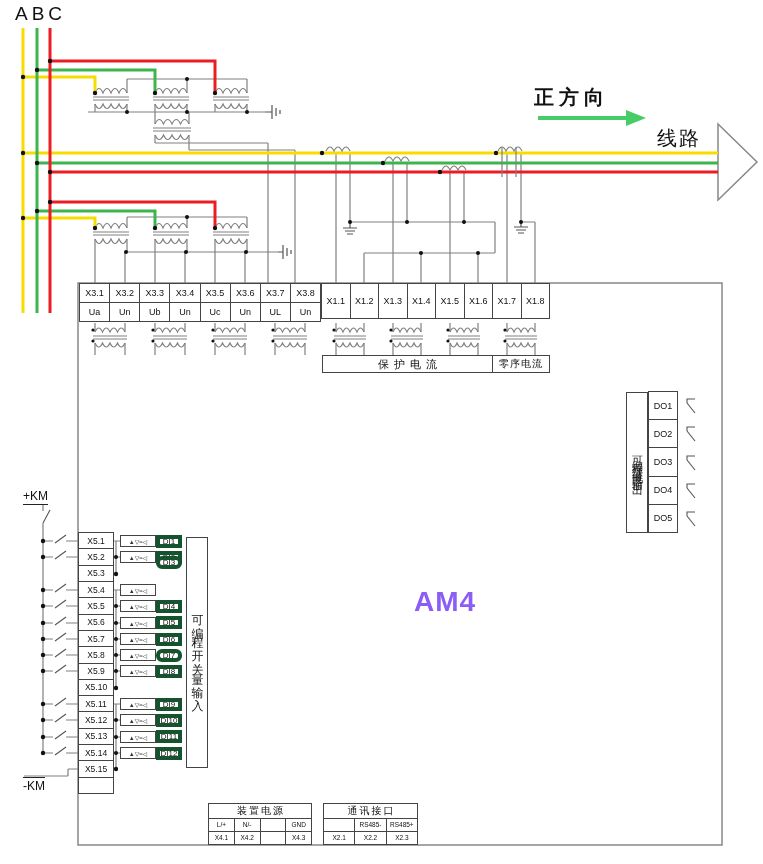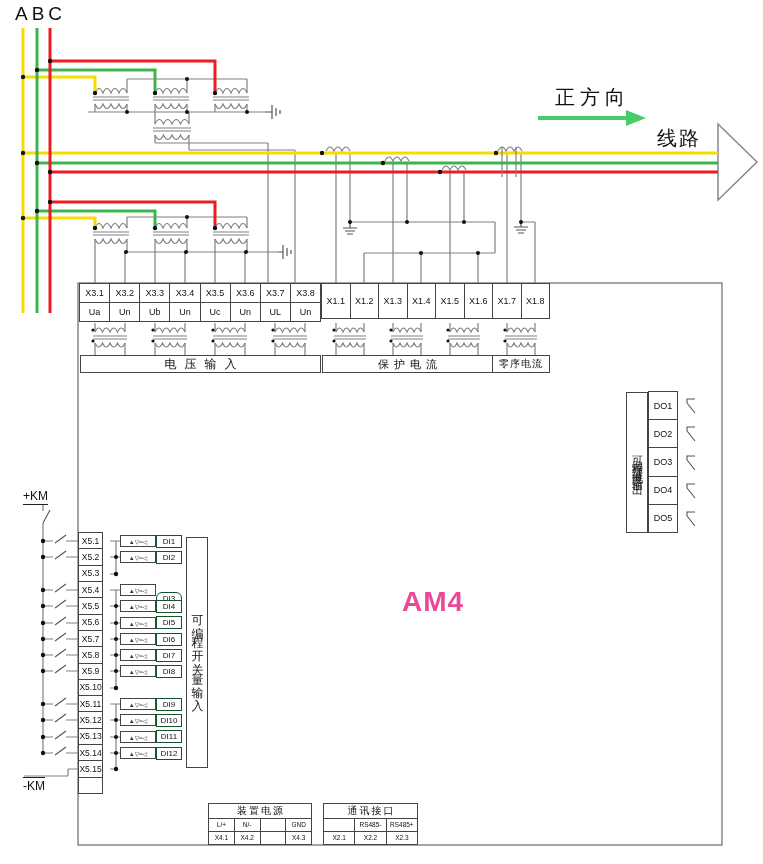--- a/index.html
+++ b/index.html
@@ -14,27 +14,27 @@
            align-items:center;justify-content:center;white-space:nowrap;}
   .box{position:absolute;border:1px solid #444;background:#fff;display:flex;align-items:center;
        justify-content:center;box-sizing:border-box;white-space:nowrap;}
   .cap{font-size:12px;letter-spacing:8px;text-indent:8px;}
   .cap2{font-size:11px;letter-spacing:5px;text-indent:5px;}
   .cap3{font-size:10px;letter-spacing:1px;}
   .vbox{writing-mode:vertical-rl;text-orientation:upright;letter-spacing:4px;font-size:11px;}
   .vbox2{letter-spacing:12px;font-size:12px;}
   .opto{position:absolute;left:120px;width:36px;height:12px;border:1px solid #444;background:#fff;
         font-size:6px;display:flex;align-items:center;justify-content:center;color:#333;box-sizing:border-box;}
-  .dib{position:absolute;left:156px;width:26px;height:13px;border:1px solid #14532d;background:#fff;
+  .dib{position:absolute;left:156px;width:26px;height:13px;border:4px solid #14532d;background:#fff;
        font-size:8px;display:flex;align-items:center;justify-content:center;box-sizing:border-box;}
   .lbl{position:absolute;white-space:nowrap;}
   .abc{font-size:19px;letter-spacing:4px;}
   .dir{font-size:20px;letter-spacing:5px;}
   .line-lbl{font-size:20px;letter-spacing:2px;}
-  .am4{font-size:28px;font-weight:bold;color:#ec4899;letter-spacing:1px;}
+  .am4{font-size:28px;font-weight:bold;color:#8b5cf6;letter-spacing:1px;margin-left:12px;}
   .km{font-size:12px;font-weight:normal;}
   .km-p{border-bottom:1.5px solid #222;padding-bottom:1px;}
   .km-m{border-top:1.5px solid #222;padding-top:1px;}
   .tbl{position:absolute;background:#fff;border:1px solid #444;display:flex;flex-direction:column;box-sizing:border-box;}
   .tbl .t{flex:0 0 14px;border-bottom:1px solid #444;display:flex;align-items:center;justify-content:center;
           font-size:10px;letter-spacing:2px;text-indent:2px;}
   .tbl .r{flex:1;display:flex;}
   .tbl .r>div{flex:1;border-right:1px solid #444;display:flex;align-items:center;justify-content:center;font-size:6.5px;}
   .tbl .r>div:last-child{border-right:none;}
   .tbl .r.mid>div{border-bottom:1px solid #444;}
@@ -224,21 +224,21 @@
         <circle cx="391" cy="330" r="1.6"></circle>
         <circle cx="391" cy="341" r="1.6"></circle>
     <circle cx="448" cy="330" r="1.6"></circle>
         <circle cx="448" cy="341" r="1.6"></circle>
         <circle cx="505" cy="330" r="1.6"></circle>
         <circle cx="505" cy="341" r="1.6"></circle>
   </g>
 </svg>
 
 <div class="lbl abc" style="left:15px;top:3px;">ABC</div>
-<div class="lbl dir" style="left:555px;top:84px;">正方向</div>
+<div class="lbl dir" style="left:534px;top:84px;font-weight:bold;">正方向</div>
 <div class="lbl line-lbl" style="left:657px;top:125px;">线路</div>
 <div class="lbl am4" style="left:402px;top:586px;">AM4</div>
 <div class="lbl km km-p" style="left:23px;top:489px;">+KM</div>
 <div class="lbl km km-m" style="left:23px;top:777px;">-KM</div>
 
 <div class="row" style="left:80px;top:283px;width:241px;height:20px;">
   <div>X3.1</div>
   <div>X3.2</div>
   <div>X3.3</div>
   <div>X3.4</div>
@@ -262,34 +262,33 @@
   <div>X1.1</div>
   <div>X1.2</div>
   <div>X1.3</div>
   <div>X1.4</div>
   <div>X1.5</div>
   <div>X1.6</div>
   <div>X1.7</div>
   <div>X1.8</div>
 </div>
 
-<div class="box cap" style="left:80px;top:355px;width:241px;height:18px;">电压输入</div>
 <div class="box cap2" style="left:322px;top:355px;width:171px;height:18px;">保护电流</div>
 <div class="box cap3" style="left:492px;top:355px;width:58px;height:18px;">零序电流</div>
 
 <div class="box vbox" style="left:626px;top:392px;width:22px;height:141px;">可编程继电器输出</div>
 <div class="col doc" style="left:648px;top:392px;width:30px;height:141px;">
   <div>DO1</div>
   <div>DO2</div>
   <div>DO3</div>
   <div>DO4</div>
   <div>DO5</div>
 </div>
 
-<div class="col x5c" style="left:78px;top:533px;width:25px;height:261px;">
+<div class="col x5c" style="left:78px;top:533px;width:36px;height:261px;">
   <div>X5.1</div>
   <div>X5.2</div>
   <div>X5.3</div>
   <div>X5.4</div>
   <div>X5.5</div>
   <div>X5.6</div>
   <div>X5.7</div>
   <div>X5.8</div>
   <div>X5.9</div>
   <div>X5.10</div>
@@ -309,25 +308,25 @@
 <div class="opto" style="top:633px;">▲▽≈◁</div>
 <div class="opto" style="top:649px;">▲▽≈◁</div>
 <div class="opto" style="top:665px;">▲▽≈◁</div>
 <div class="opto" style="top:698px;">▲▽≈◁</div>
 <div class="opto" style="top:714px;">▲▽≈◁</div>
 <div class="opto" style="top:731px;">▲▽≈◁</div>
 <div class="opto" style="top:747px;">▲▽≈◁</div>
 
 <div class="dib" style="top:535px;">DI1</div>
 <div class="dib" style="top:551px;">DI2</div>
-<div class="dib" style="top:592px;border-radius:6px;">DI3</div>
+<div class="dib" style="top:556px;border-radius:6px;">DI3</div>
 <div class="dib" style="top:600px;">DI4</div>
 <div class="dib" style="top:616px;">DI5</div>
 <div class="dib" style="top:633px;">DI6</div>
-<div class="dib" style="top:649px;">DI7</div>
+<div class="dib" style="top:649px;border-radius:6px;">DI7</div>
 <div class="dib" style="top:665px;">DI8</div>
 <div class="dib" style="top:698px;">DI9</div>
 <div class="dib" style="top:714px;">DI10</div>
 <div class="dib" style="top:730px;">DI11</div>
 <div class="dib" style="top:747px;">DI12</div>
 
 <div class="box vbox vbox2" style="left:186px;top:537px;width:22px;height:231px;">可编程开关量输入</div>
 
 <div class="tbl" style="left:208px;top:803px;width:104px;height:42px;">
   <div class="t">装置电源</div>

